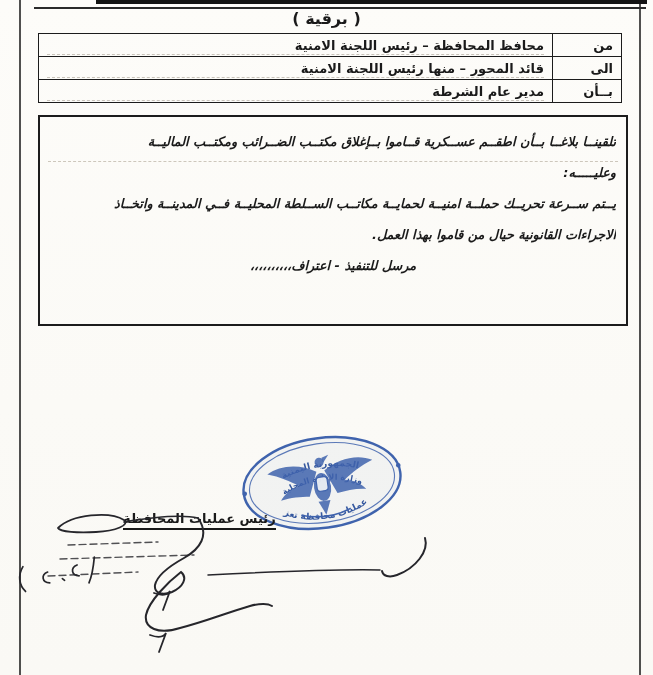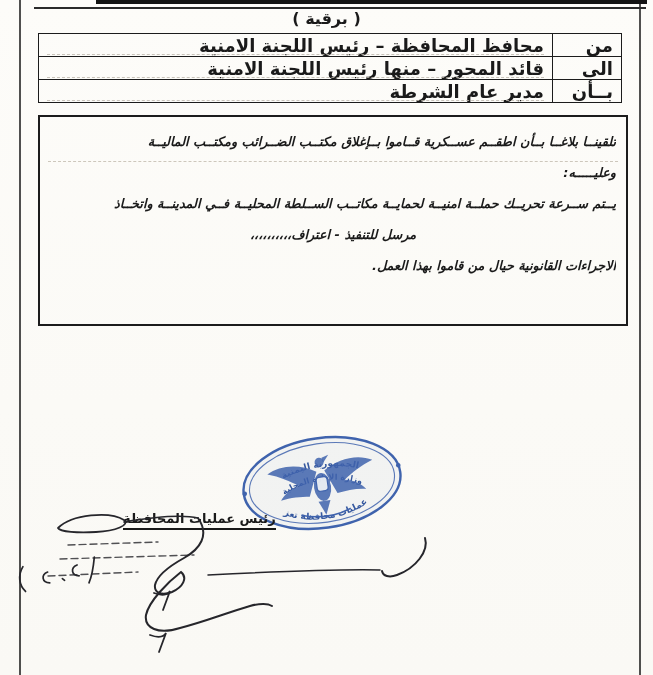--- a/index.html
+++ b/index.html
@@ -17,21 +17,21 @@
   .doc-title{
     position:absolute;left:0;right:0;top:9px;text-align:center;
     font-weight:bold;font-size:16px;letter-spacing:1px;
   }
   
   .routing{
     position:absolute;left:38px;top:33px;width:584px;
     border-collapse:collapse;direction:rtl;table-layout:fixed;
   }
   .routing td{
-    border:1.6px solid #1c1c1c;font-weight:bold;font-size:18px;
+    border:1.6px solid #1c1c1c;font-weight:bold;font-size:13px;
     height:22px;padding:0 8px;position:relative;white-space:nowrap;overflow:hidden;
   }
   .routing td.lbl{width:52px;}
   .routing td.val::after{
     content:"";position:absolute;left:8px;right:8px;bottom:1px;
     border-bottom:1px dashed #bdb7ac;opacity:.8;
   }
   
   .body-box{
     position:absolute;left:38px;top:115px;width:566px;height:198px;
@@ -81,22 +81,22 @@
       <td class="val">مدير عام الشرطة</td>
     </tr>
   </tbody>
     </table>
 
   <div class="body-box">
     <div class="scan-dash"></div>
     <div class="bline">تلقينــا بلاغــا بــأن اطقــم عســكرية قــاموا بــإغلاق مكتــب الضــرائب ومكتــب الماليــة</div>
     <div class="bline">وعليـــــه:</div>
     <div class="bline">يــتم ســرعة تحريــك حملــة امنيــة لحمايــة مكاتــب الســلطة المحليــة فــي المدينــة واتخــاذ</div>
+    <div class="bline">الاجراءات القانونية حيال من قاموا بهذا العمل.</div>
     <div class="bline center">مرسل للتنفيذ - اعتراف،،،،،،،،،،</div>
-    <div class="bline">الاجراءات القانونية حيال من قاموا بهذا العمل.</div>
   </div>
 
   <svg class="stamp-svg" viewBox="0 0 182 112">
     <g transform="rotate(-8 91 56)" fill="none" stroke="#3f63ad">
       <ellipse cx="91" cy="56" rx="79" ry="45" fill="#4a6fb5" fill-opacity="0.05" stroke-width="2.4"></ellipse>
       <ellipse cx="91" cy="56" rx="73" ry="39.5" stroke-width="1.1" opacity="0.85"></ellipse>
       <circle cx="13" cy="56" r="2.3" fill="#3f63ad" stroke="none"></circle>
       <circle cx="169" cy="49" r="2.3" fill="#3f63ad" stroke="none"></circle>
 
       <path id="arcTop" d="M27,68 A66,37 0 0 1 155,68" stroke="none"></path>

